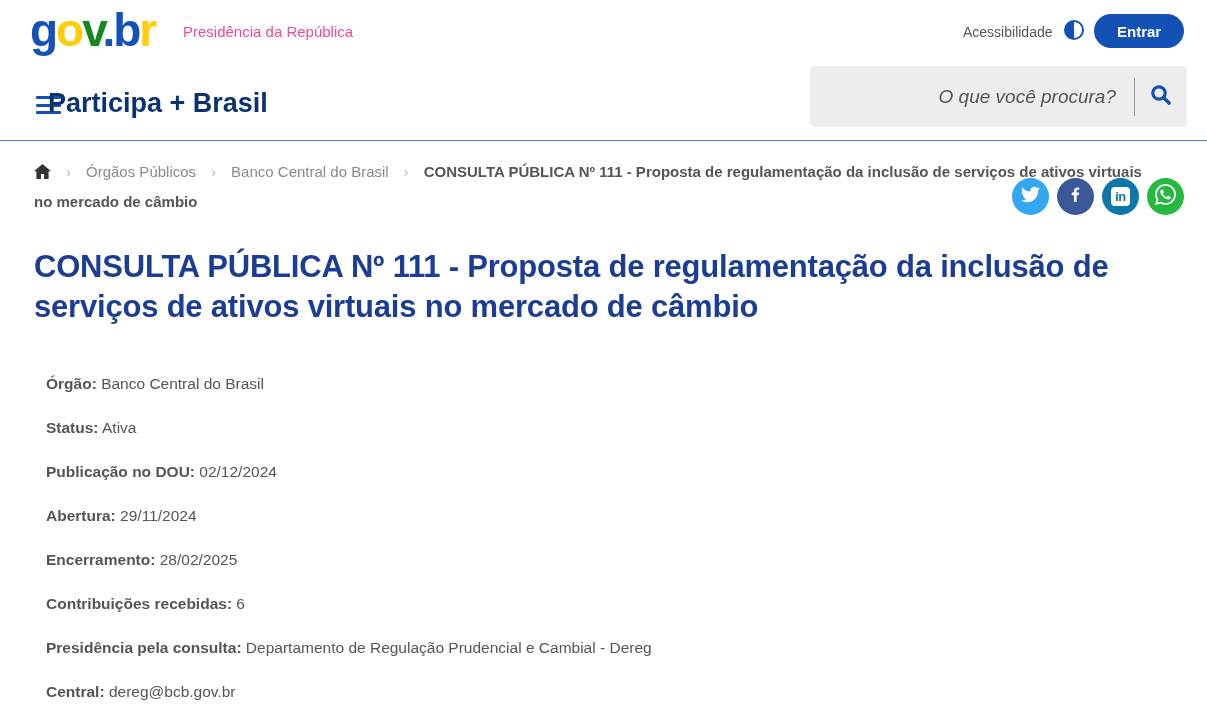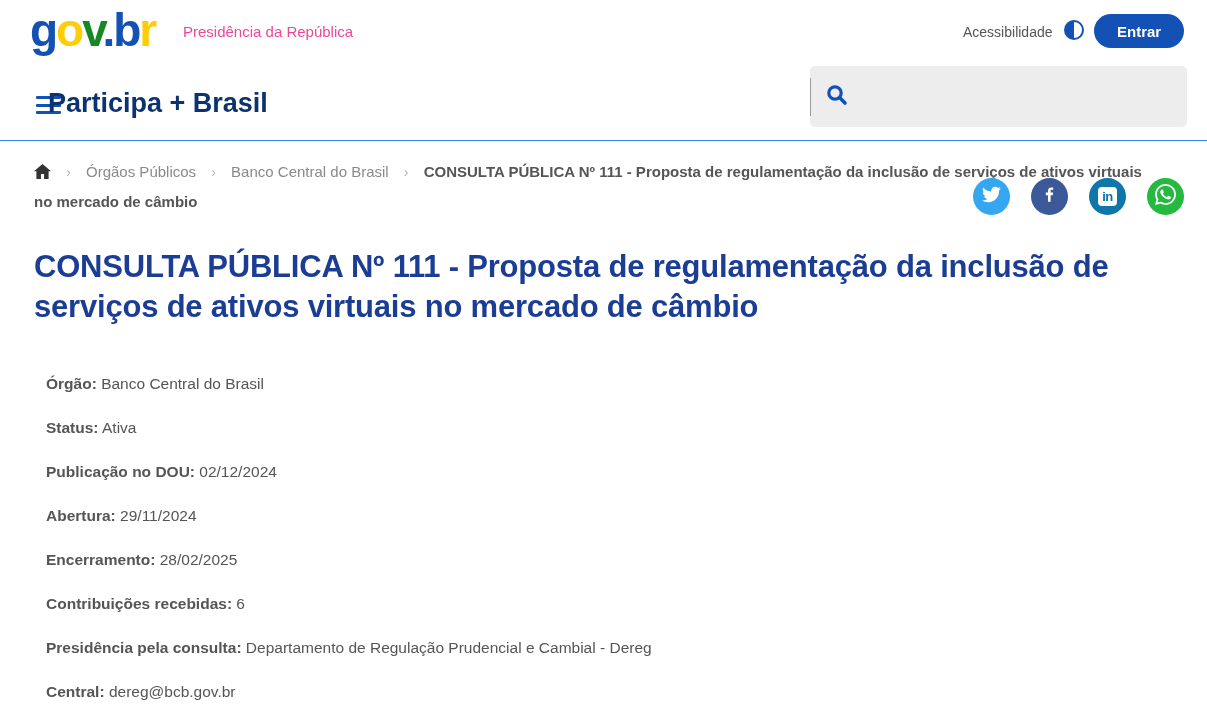--- a/index.html
+++ b/index.html
@@ -58,21 +58,21 @@
   .search-btn { width:52px; height:100%; border:none; background:transparent; cursor:pointer; display:flex; align-items:center; justify-content:center; }
 
   
   .breadcrumb-section { position:relative; padding:17px 30px 0 34px; }
   .breadcrumb { font-size:15px; color:#9e9d9d; line-height:28px; max-width:1125px; }
   .crumb-home { display:inline-block; vertical-align:-2px; cursor:pointer; }
   .crumb-link { color:#8a8a8a; cursor:pointer; }
   .crumb-sep { color:#b5b5b5; margin:0 11px; font-size:14px; }
   .crumb-current { font-weight:700; color:#555; }
 
-  .share-icons { position:absolute; right:23px; top:37px; display:flex; gap:21px; }
+  .share-icons { position:absolute; right:23px; top:37px; display:flex; gap:8px; }
   .share-circle { width:37px; height:37px; border-radius:50%; display:flex; align-items:center; justify-content:center; cursor:pointer; }
   .bg-twitter  { background:#35A6F0; }
   .bg-facebook { background:#3B5998; }
   .bg-linkedin { background:#0E76A8; }
   .bg-whatsapp { background:#25B940; }
   .li-box { width:19px; height:19px; background:#fff; border-radius:4px; display:flex; align-items:center; justify-content:center;
             color:#0E76A8; font-weight:700; font-size:13px; letter-spacing:-0.5px; }
 
   
   .main { padding:0 34px; }
@@ -104,20 +104,21 @@
 
   <div class="hamburger">
     <span></span>
       <span></span>
       <span></span>
   </div>
 
   <div class="portal-title">Participa + Brasil</div>
 
   <div class="search-box">
+    <input class="search-input" type="text" placeholder="O que você procura?" style="">
     <div class="search-divider"></div>
     <button class="search-btn">
       <span>
         <svg width="24" height="24" viewBox="0 0 24 24" fill="none">
           <circle cx="10" cy="10" r="6.2" stroke="#1351B4" stroke-width="3.2"></circle>
           <line x1="14.8" y1="14.8" x2="20" y2="20" stroke="#1351B4" stroke-width="3.6" stroke-linecap="round"></line>
         </svg>
       </span>
     </button>
   </div>

